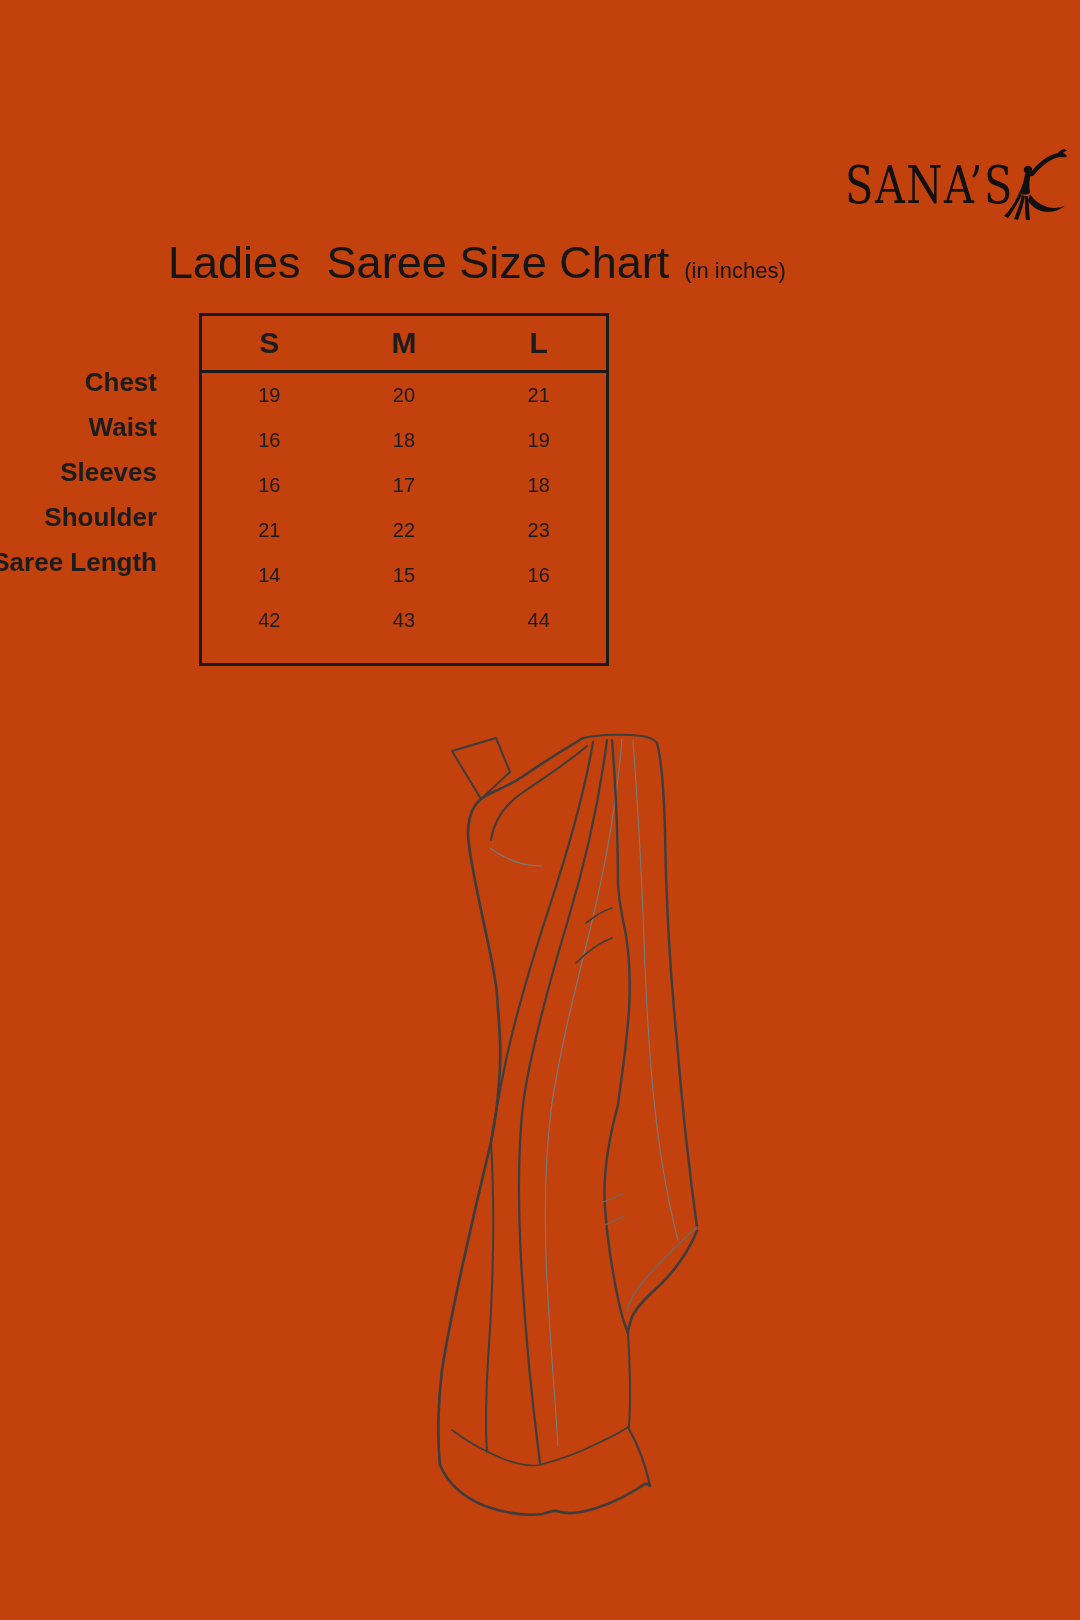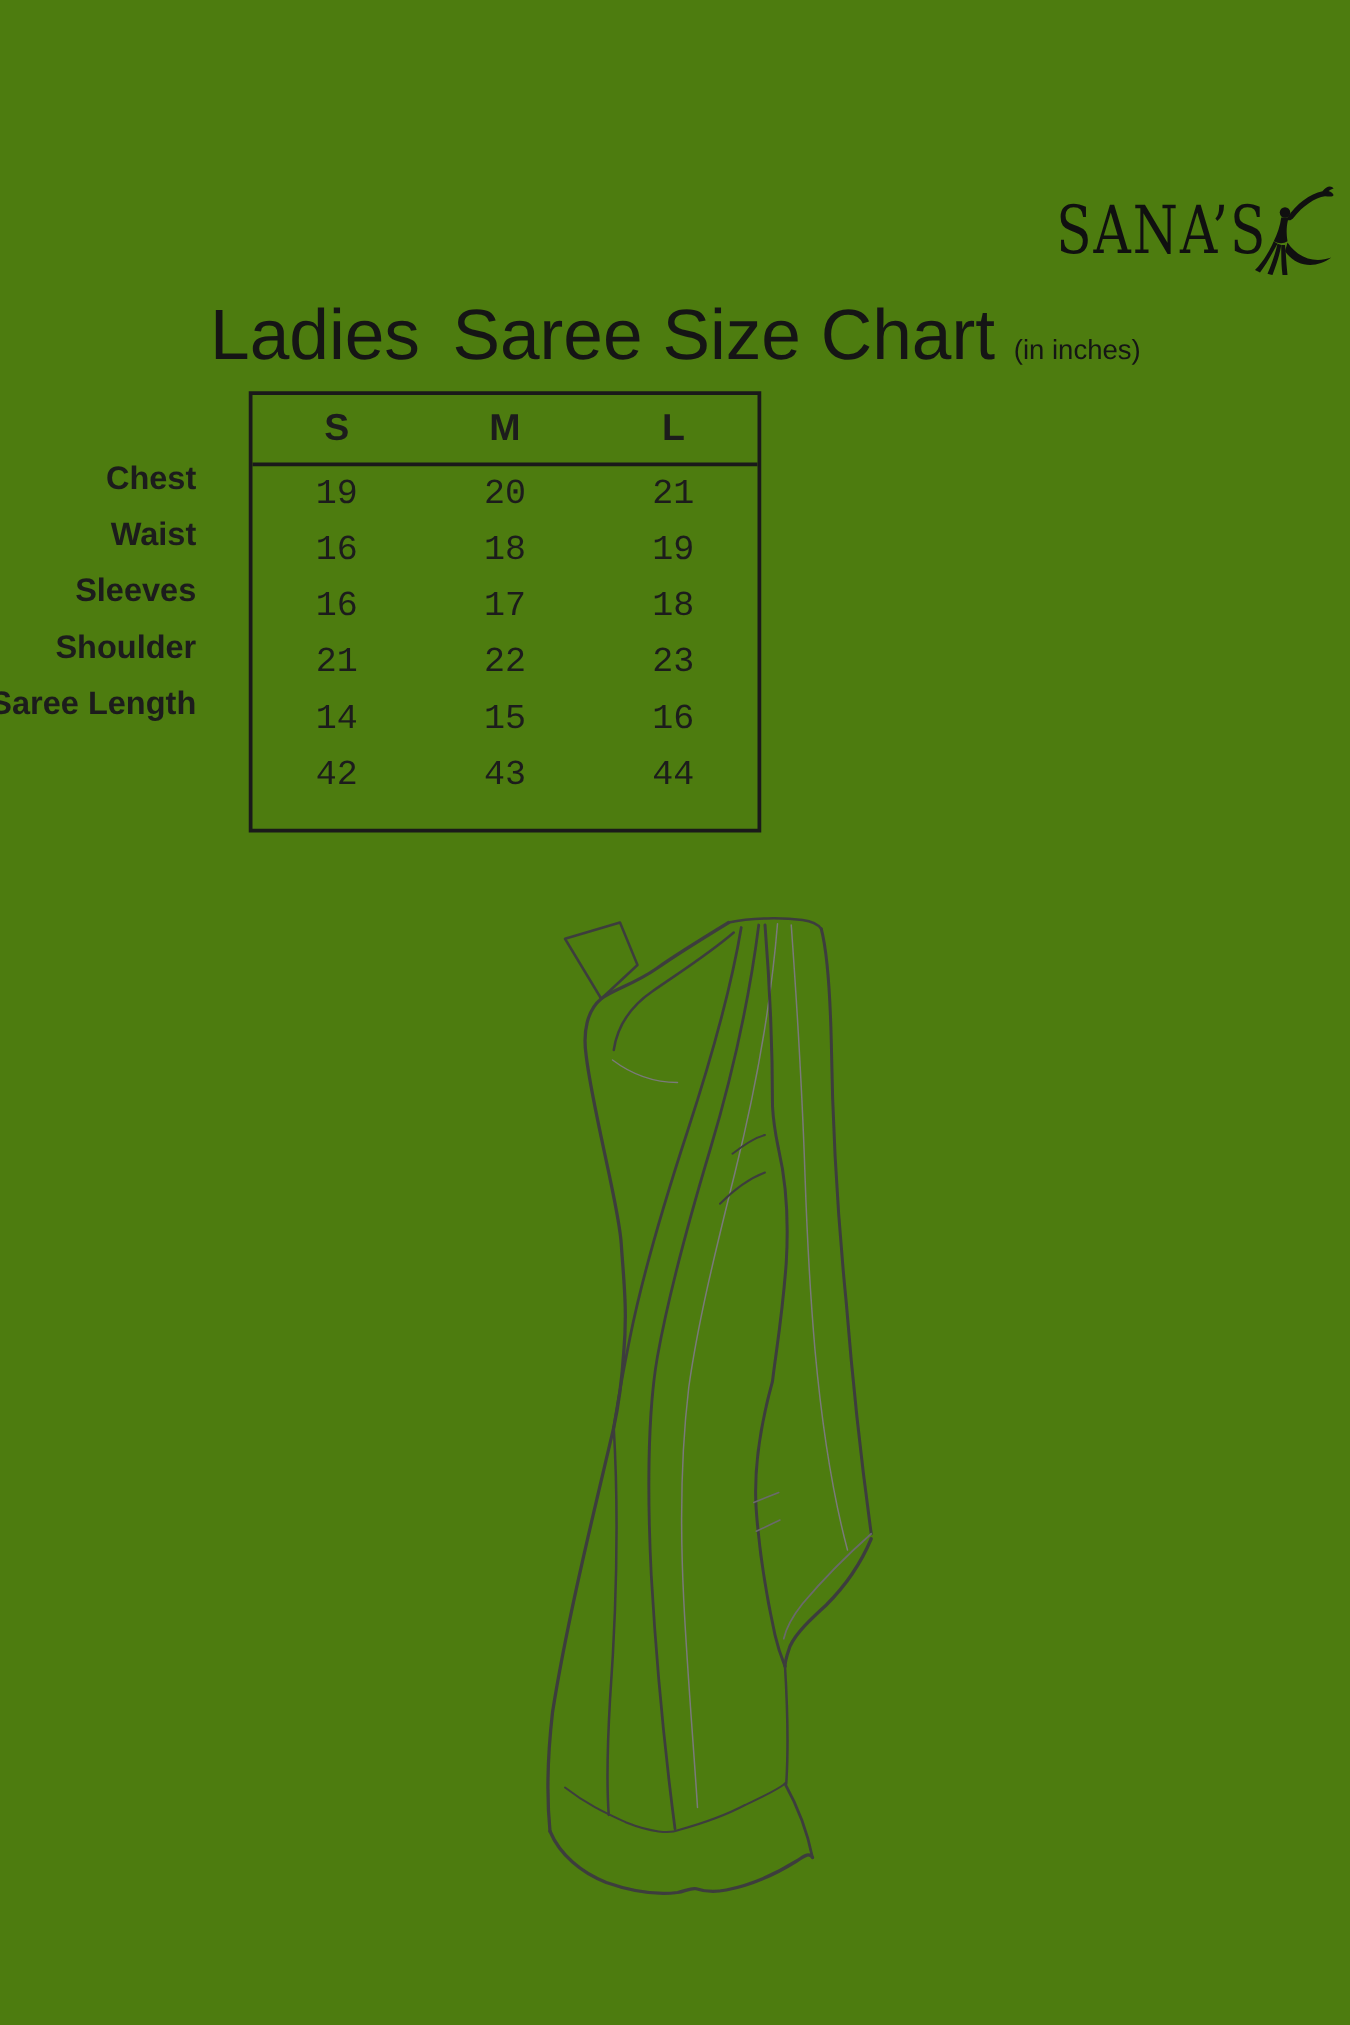--- a/index.html
+++ b/index.html
@@ -1,19 +1,19 @@
 <!DOCTYPE html>
 <html><head>
 <meta charset="utf-8">
 <style>
   html,body{margin:0;padding:0;background:#ffffff;}
   .page{
     position:relative;
     width:1080px;height:1620px;
-    background:#4d7c0f;
+    background:#c2410c;
     overflow:hidden;
     font-family:"Liberation Sans", sans-serif;
     color:#1c1c1c;
   }
 
   
   .logo{
     position:absolute;
     left:845px;top:158px;
     display:flex;align-items:flex-start;
@@ -35,21 +35,21 @@
 
   
   .title-row{
     position:absolute;
     left:168px;top:240px;
     display:flex;
     align-items:baseline;
     white-space:nowrap;
   }
   .title-main{
-    font-size:57px;
+    font-size:45px;
     line-height:1;
     color:#151515;
   }
   .title-word2{margin-left:26px;}
   .title-note{
     font-size:22px;
     margin-left:15px;
     color:#151515;
   }
 
@@ -76,22 +76,21 @@
     position:absolute;
     left:0;right:0;top:57px;
   }
   .value-row{
     height:45px;
     display:grid;
     grid-template-columns:1fr 1fr 1fr;
   }
   .value-row .cell{
     display:flex;align-items:center;justify-content:center;
-    font-size:28px;
-    font-family:Liberation Mono, monospace;
+    font-size:20px;
   }
   .row-labels{
     position:absolute;
     left:0;top:370px;
     width:157px;
   }
   .row-label{
     height:45px;
     display:flex;align-items:center;justify-content:flex-end;
     transform:translateY(-10px);

